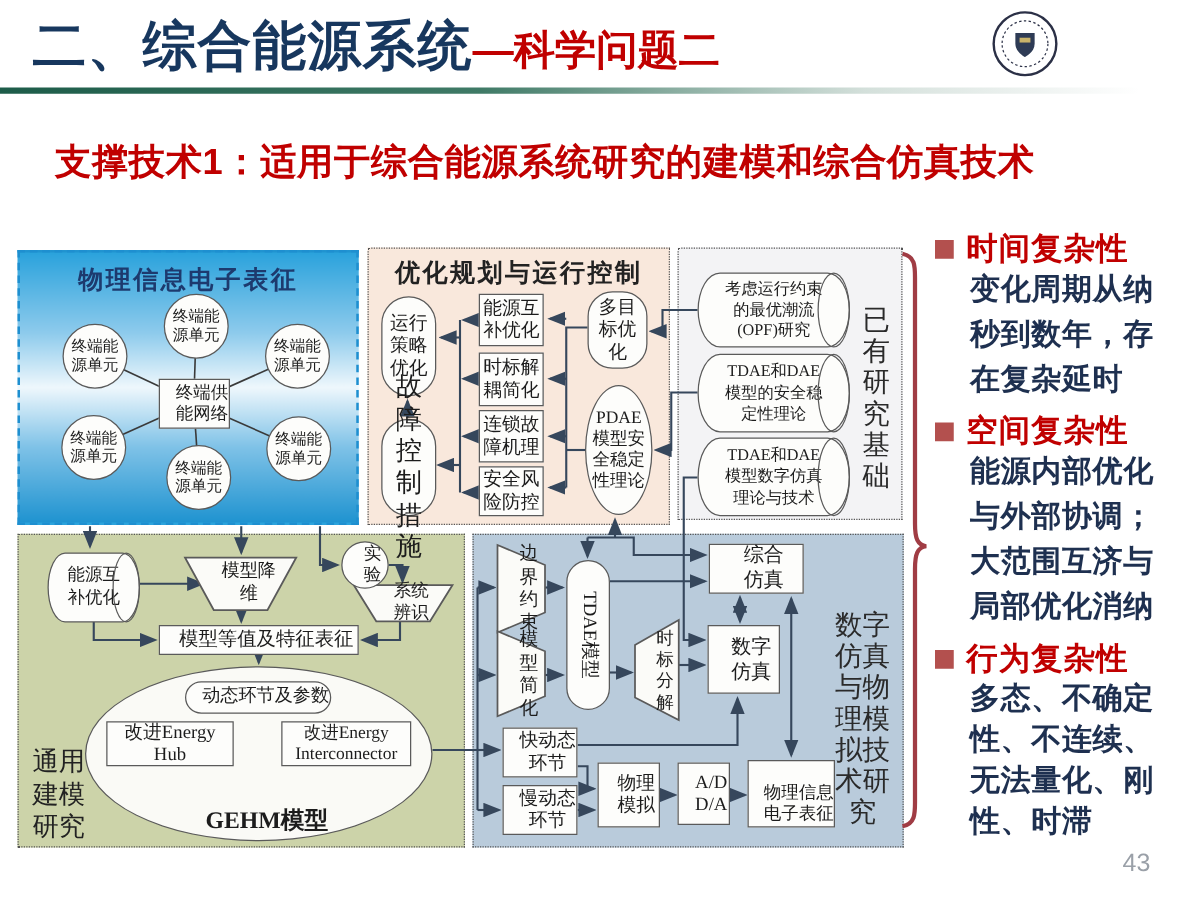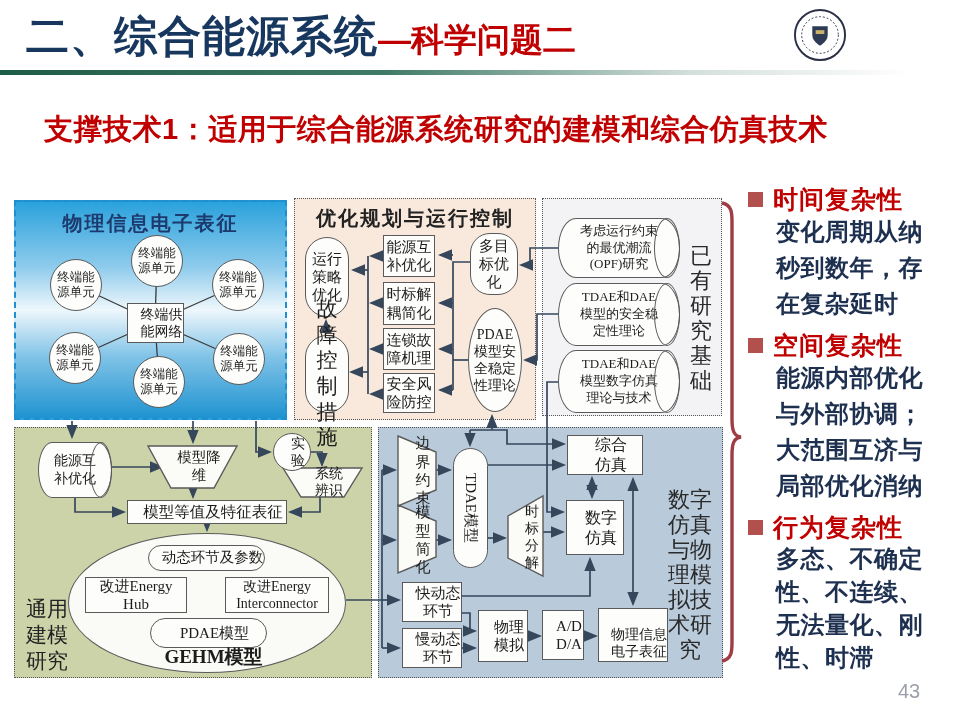--- a/index.html
+++ b/index.html
@@ -211,21 +211,20 @@
     <i class="cap"></i>
   </div>
   <div class="node noborder" style="left:160px;top:449px;width:66px;height:36px;font-size:14.5px;">模型降维</div>
   <div class="node circ" style="left:273px;top:433px;width:38px;height:38px;font-size:14px;">实验</div>
   <div class="node noborder" style="left:297px;top:467px;width:52px;height:30px;font-size:14px;">系统辨识</div>
   <div class="node" style="left:127px;top:500px;width:160px;height:24px;font-size:15.5px;">模型等值及特征表征</div>
   <div class="node circ" style="left:68px;top:533px;width:278px;height:140px;background:#fafaf6;"></div>
   <div class="node pill" style="left:148px;top:545px;width:117px;height:26px;font-size:14.5px;">动态环节及参数</div>
   <div class="node" style="left:85px;top:577px;width:102px;height:36px;font-size:15px;padding:1px;">改进Energy Hub</div>
   <div class="node" style="left:225px;top:577px;width:104px;height:36px;font-size:14px;padding:12px;">改进Energy Interconnector</div>
-  <div class="node pill" style="left:150px;top:618px;width:117px;height:30px;font-size:15px;">PDAE模型</div>
   <div class="node noborder" style="left:150px;top:645px;width:115px;height:24px;font-size:19px;font-weight:bold;">GEHM模型</div>
   <div class="vtext" style="left:24px;top:596px;width:46px;font-size:21px;line-height:26px;color:#222;">通用建模研究</div>
 
   <div class="node noborder" style="left:399px;top:445px;width:36px;height:52px;font-size:15px;">边界约束</div>
   <div class="node noborder" style="left:399px;top:514px;width:36px;height:52px;font-size:15px;">模型简化</div>
   <div class="node" style="left:453px;top:448px;width:35px;height:120px;border-radius:18px;">
     <span class="rot90" style="font-size:15px;">TDAE模型</span>
   </div>
   <div class="node noborder" style="left:509px;top:516px;width:34px;height:42px;font-size:14px;">时标分解</div>
   <div class="node" style="left:567px;top:435px;width:76px;height:40px;font-size:16px;">

